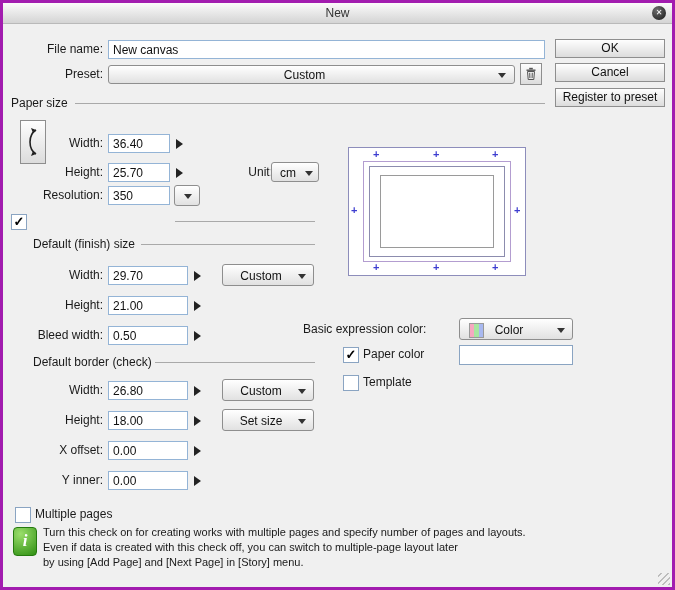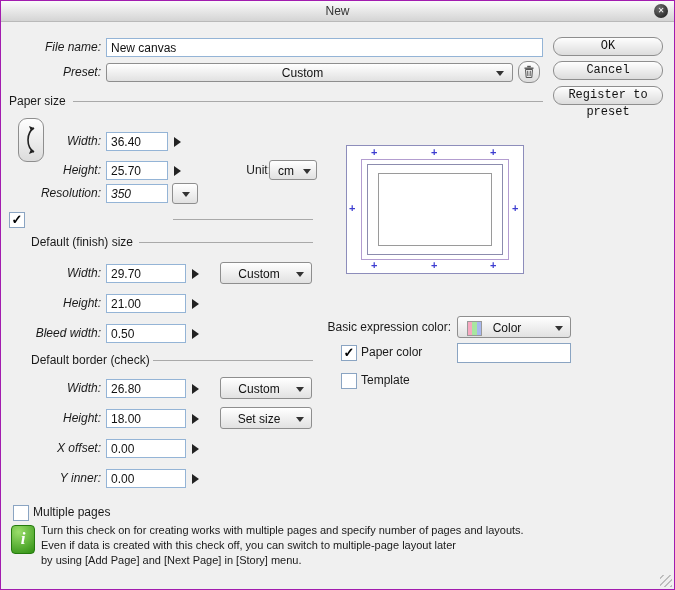--- a/index.html
+++ b/index.html
@@ -1,22 +1,22 @@
 <!DOCTYPE html>
 <html><head>
 <meta charset="utf-8">
 <style>
   html,body{margin:0;padding:0;background:#e8e8e8;font-family:"Liberation Sans",sans-serif;}
-  .dlg{position:relative;width:675px;height:590px;background:#f0f0f0;border:1px solid #a21caf;box-sizing:border-box;overflow:hidden;}
+  .dlg{position:relative;width:675px;height:590px;background:#f0f0f0;border:3px solid #a21caf;box-sizing:border-box;overflow:hidden;}
   .titlebar{position:absolute;top:0;left:0;right:0;height:20px;background:linear-gradient(#fbfbfb,#d4d4d4);border-bottom:1px solid #b9b9b9;text-align:center;font-size:12px;line-height:20px;color:#333;}
   .close{position:absolute;top:3px;right:6px;width:14px;height:14px;border-radius:50%;background:radial-gradient(circle at 35% 30%, #6e6e6e, #171717);color:#fff;font-size:8px;line-height:14px;text-align:center;cursor:default;}
   .lbl{position:absolute;font-size:12px;color:#1a1a1a;white-space:nowrap;line-height:19px;height:19px;}
-  .rl{left:5px;width:95px;text-align:right;font-style:italic;}
+  .rl{left:5px;width:95px;text-align:right;}
   .inp{position:absolute;background:#fff;border:1px solid #94b4d6;font-size:12px;color:#111;padding:0 4px;box-sizing:border-box;font-family:"Liberation Sans",sans-serif;height:19px;outline:none;}
-  .pbtn{position:absolute;background:linear-gradient(#fefefe,#dcdcdc);border:1px solid #8e8e8e;border-radius:9px;font-size:12px;color:#111;text-align:center;box-sizing:border-box;cursor:default;line-height:17px;font-family:Liberation Mono, monospace;}
+  .pbtn{position:absolute;background:linear-gradient(#fefefe,#dcdcdc);border:1px solid #8e8e8e;border-radius:0;font-size:12px;color:#111;text-align:center;box-sizing:border-box;cursor:default;line-height:17px;}
   .dbtn{position:absolute;background:linear-gradient(#ffffff,#e1e1e1);border:1px solid #8e8e8e;border-radius:3px;font-size:12px;color:#111;box-sizing:border-box;cursor:default;}
   .dbtn .txt{position:absolute;left:0;right:14px;top:0;bottom:0;text-align:center;}
   .caret{position:absolute;width:0;height:0;border-left:4px solid transparent;border-right:4px solid transparent;border-top:5px solid #333;}
   .spin{position:absolute;width:0;height:0;border-top:5px solid transparent;border-bottom:5px solid transparent;border-left:7px solid #222;cursor:default;}
   .cb{position:absolute;width:14px;height:14px;background:#fff;border:1px solid #8aa4c2;box-sizing:content-box;cursor:default;font-size:13px;font-weight:bold;line-height:13px;text-align:center;color:#000;}
   .sline{position:absolute;height:1px;background:#a9a9a9;}
   .sect{position:absolute;font-size:12px;color:#1a1a1a;white-space:nowrap;}
   .preview{position:absolute;left:345px;top:144px;width:176px;height:127px;background:#fff;border:1px solid #8d8dbb;}
   .prect{position:absolute;box-sizing:border-box;}
   .pmark{position:absolute;color:#3d3dd0;font-size:11px;line-height:10px;font-weight:bold;}
@@ -78,21 +78,21 @@
   <input class="inp" style="left: 105px; top: 160px; width: 62px;" value="25.70">
   <span class="spin" style="left:173px;top:165px"></span>
 
   <div class="lbl" style="left:236px;top:160px;width:34px;text-align:right">Unit:</div>
   <div class="dbtn" style="left:268px;top:159px;width:48px;height:20px">
     <span class="txt" style="line-height:20px">cm</span>
     <span class="caret" style="right:5px;top:8px"></span>
   </div>
 
   <div class="lbl rl" style="top:183px">Resolution:</div>
-  <input class="inp" style="left: 105px; top: 183px; width: 62px; font-style: italic;" value="350">
+  <input class="inp" style="left: 105px; top: 183px; width: 62px;" value="350">
   <div class="dbtn" style="left:171px;top:182px;width:26px;height:21px">
     <span class="caret" style="left:9px;top:8px"></span>
   </div>
 
   <div class="preview">
     <div class="prect" style="left:14px;top:13px;right:14px;bottom:13px;border:1px solid #b39dd0"></div>
     <div class="prect" style="left:20px;top:18px;right:20px;bottom:18px;border:1px solid #8c8cae"></div>
     <div class="prect" style="left:31px;top:27px;right:31px;bottom:27px;border:1px solid #9a9a9a"></div>
     <span class="pmark" style="left:24px;top:1px">+</span>
     <span class="pmark" style="left:84px;top:1px">+</span>
@@ -119,21 +119,21 @@
   </div>
 
   <div class="lbl rl" style="top:293px">Height:</div>
   <input class="inp" style="left: 105px; top: 293px; width: 80px;" value="21.00">
   <span class="spin" style="left:191px;top:298px"></span>
 
   <div class="lbl rl" style="top:323px">Bleed width:</div>
   <input class="inp" style="left: 105px; top: 323px; width: 80px;" value="0.50">
   <span class="spin" style="left:191px;top:328px"></span>
 
-  <div class="lbl" style="left:300px;top:317px;width:150px;text-align:right">Basic expression color:</div>
+  <div class="lbl" style="left:300px;top:317px;width:150px;text-align:left">Basic expression color:</div>
   <div class="dbtn" style="left:456px;top:315px;width:114px;height:22px">
     <span class="chip"></span>
     <span class="txt" style="line-height:22px">Color</span>
     <span class="caret" style="right:7px;top:9px"></span>
   </div>
 
   <div class="cb" style="left:340px;top:344px"><span>✓</span></div>
   <div class="lbl" style="left:360px;top:342px">Paper color</div>
   <div class="swatch" style="left:456px;top:342px;width:114px;height:20px"></div>
 

